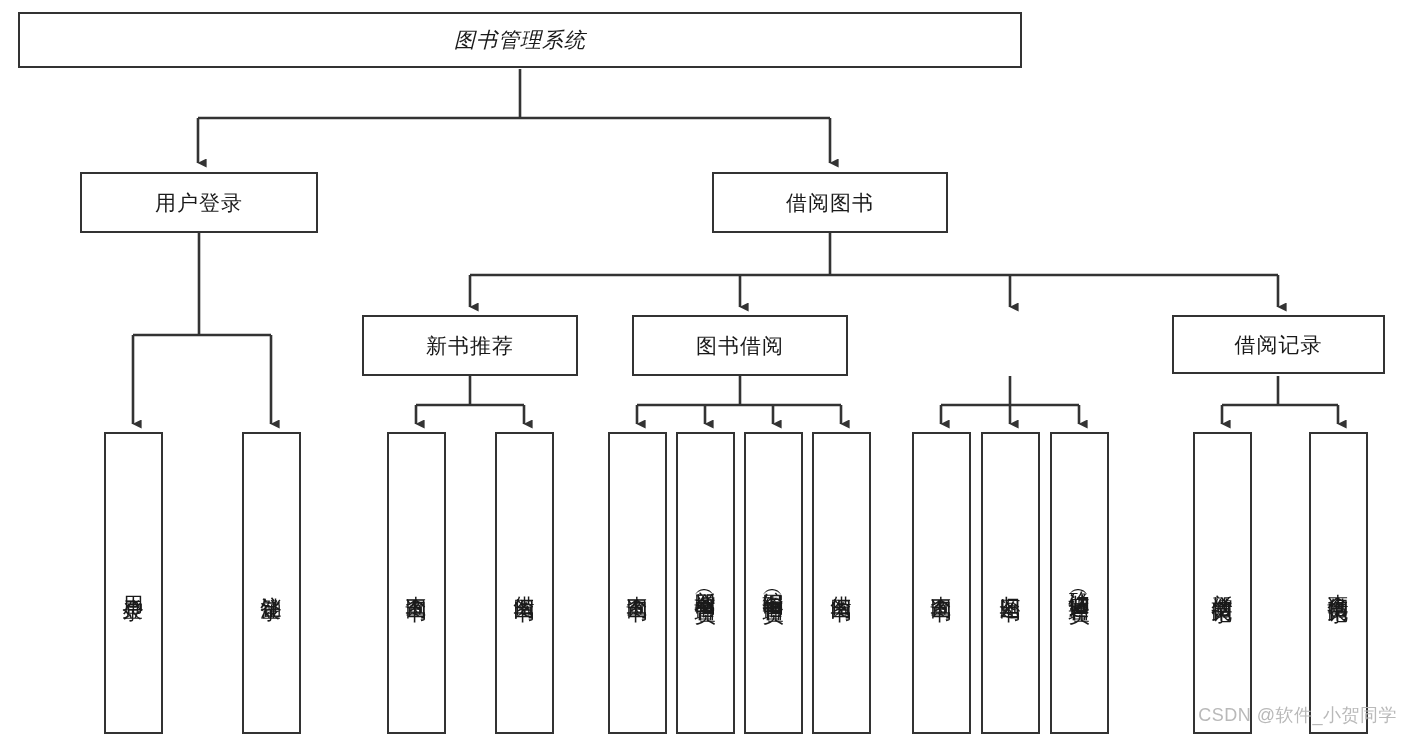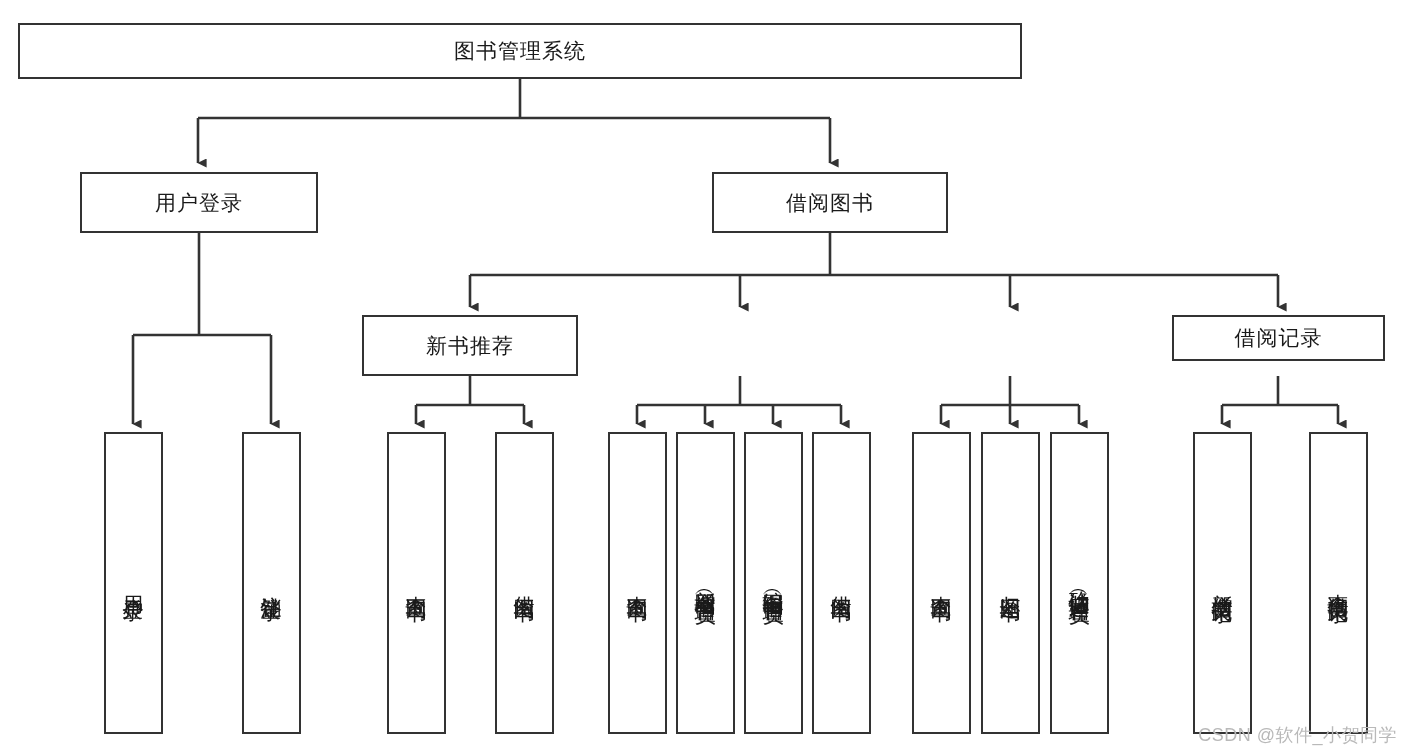--- a/index.html
+++ b/index.html
@@ -53,21 +53,21 @@
     writing-mode: vertical-rl;
     text-orientation: upright;
     display: block;
   }
   .node .lbl {
     display: block;
   }
   .watermark {
     position: absolute;
     right: 8px;
-    bottom: 0;
+    bottom: 20px;
     font-size: 18px;
     color: #b9b9b9;
     letter-spacing: 0.5px;
     white-space: nowrap;
   }
 </style>
 </head>
 <body>
 
 <div id="canvas">
@@ -116,35 +116,38 @@
       <path d="M1010,405 L1010,424" marker-end="url(#arrow)"></path>
       <path d="M1079,405 L1079,424" marker-end="url(#arrow)"></path>
 
       <path d="M1278,376 L1278,405"></path>
       <path d="M1222,405 L1338,405"></path>
       <path d="M1222,405 L1222,424" marker-end="url(#arrow)"></path>
       <path d="M1338,405 L1338,424" marker-end="url(#arrow)"></path>
     </g>
   </svg>
 
-  <div class="node horiz" style="left:18px; top:23px; width:1004px; height:56px;">
+  <div class="node horiz" style="left:18px; top:12px; width:1004px; height:56px;font-style:italic;">
     <span class="lbl">图书管理系统</span>
   </div>
 
   <div class="node horiz" style="left:80px; top:172px; width:238px; height:61px;">
     <span class="lbl">用户登录</span>
   </div>
   <div class="node horiz" style="left:712px; top:172px; width:236px; height:61px;">
     <span class="lbl">借阅图书</span>
   </div>
 
   <div class="node horiz" style="left:362px; top:315px; width:216px; height:61px;">
     <span class="lbl">新书推荐</span>
   </div>
-  <div class="node horiz" style="left:1172px; top:315px; width:213px; height:46px;text-align:right;">
+  <div class="node horiz" style="left:632px; top:315px; width:216px; height:61px;">
+    <span class="lbl">图书借阅</span>
+  </div>
+  <div class="node horiz" style="left:1172px; top:315px; width:213px; height:59px;text-align:right;">
     <span class="lbl">借阅记录</span>
   </div>
 
   <div class="node vert" style="left:104px; top:432px; width:59px; height:302px;">
     <span class="lbl">用户登录</span>
   </div>
   <div class="node vert" style="left:242px; top:432px; width:59px; height:302px;">
     <span class="lbl">注销登录</span>
   </div>
 

